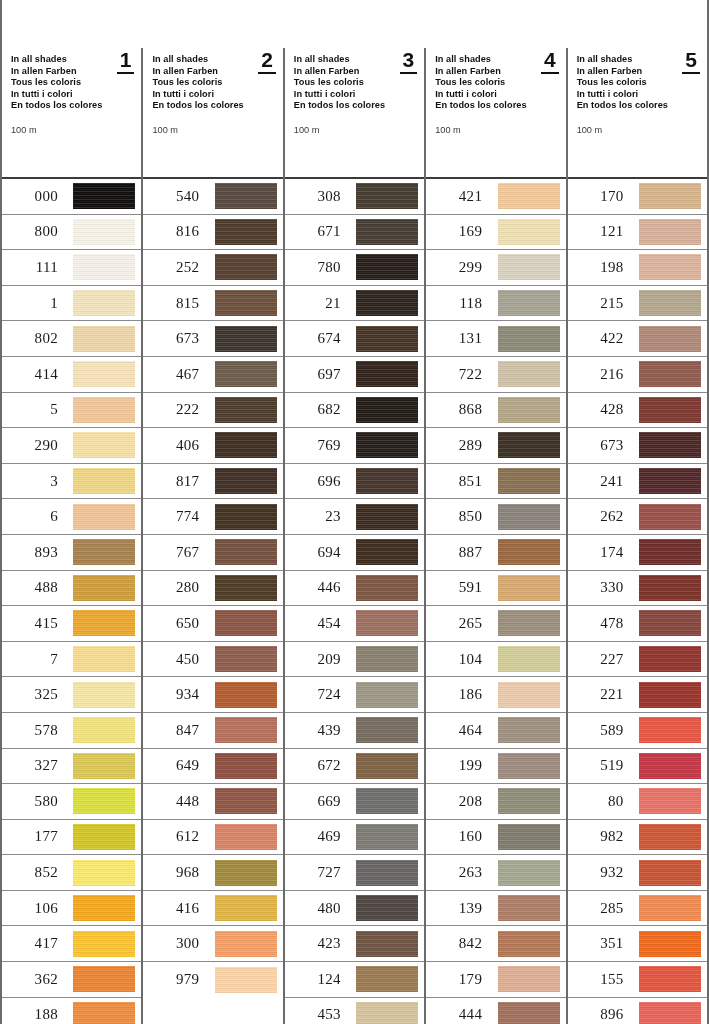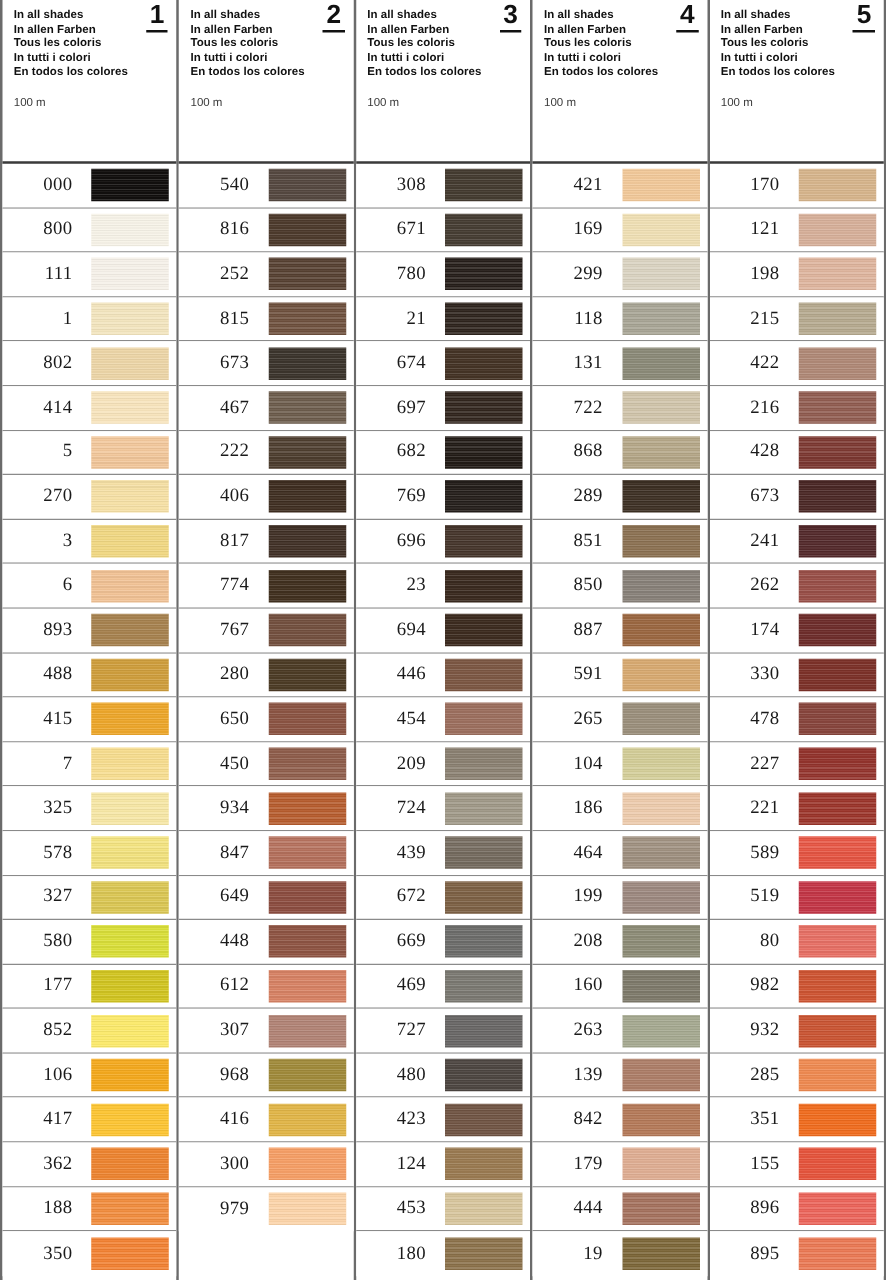--- a/index.html
+++ b/index.html
@@ -20,20 +20,21 @@
     border-top:none;
     border-bottom:none;
   }
   .col{
     flex:1 1 0;
     display:flex;
     flex-direction:column;
     box-sizing:border-box;
     border-right:2px solid #6b6b6b;
     min-width:0;
+    margin-top:48px;
   }
   .col:last-child{border-right:none;}
 
   
   .col-head{
     position:relative;
     height:131px;
     box-sizing:border-box;
     padding:6px 8px 0 9px;
     border-bottom:2px solid #3a3a3a;
@@ -178,21 +179,21 @@
             <div class="swatch" style="background-color: rgb(247, 227, 187);"></div>
           </div>
         </div>
         <div class="row">
           <div class="row-code">5</div>
           <div class="swatch-wrap">
             <div class="swatch" style="background-color: rgb(242, 199, 155);"></div>
           </div>
         </div>
         <div class="row">
-          <div class="row-code">270</div>
+          <div class="row-code">290</div>
           <div class="swatch-wrap">
             <div class="swatch" style="background-color: rgb(246, 224, 165);"></div>
           </div>
         </div>
         <div class="row">
           <div class="row-code">3</div>
           <div class="swatch-wrap">
             <div class="swatch" style="background-color: rgb(240, 215, 130);"></div>
           </div>
         </div>
@@ -415,26 +416,20 @@
             <div class="swatch" style="background-color: rgb(143, 85, 68);"></div>
           </div>
         </div>
         <div class="row">
           <div class="row-code">612</div>
           <div class="swatch-wrap">
             <div class="swatch" style="background-color: rgb(216, 131, 101);"></div>
           </div>
         </div>
         <div class="row">
-          <div class="row-code">307</div>
-          <div class="swatch-wrap">
-            <div class="swatch" style="background-color: rgb(176, 130, 116);"></div>
-          </div>
-        </div>
-        <div class="row">
           <div class="row-code">968</div>
           <div class="swatch-wrap">
             <div class="swatch" style="background-color: rgb(160, 138, 58);"></div>
           </div>
         </div>
         <div class="row">
           <div class="row-code">416</div>
           <div class="swatch-wrap">
             <div class="swatch" style="background-color: rgb(224, 180, 70);"></div>
           </div>

